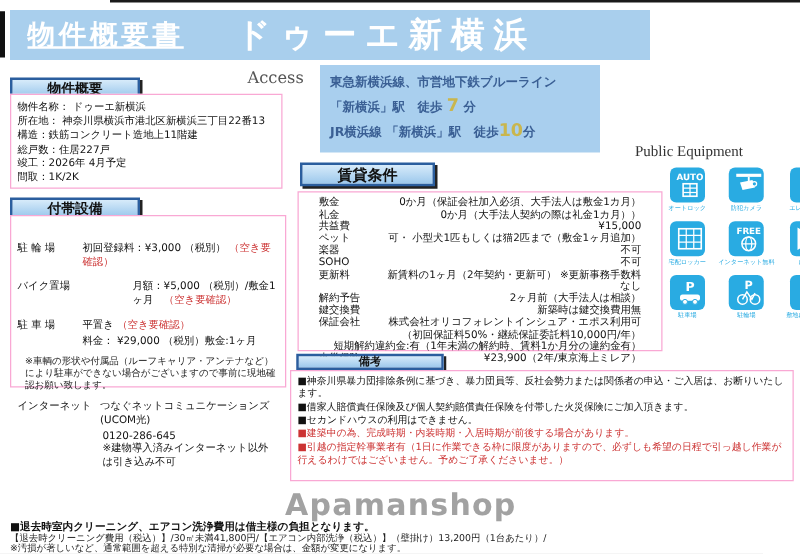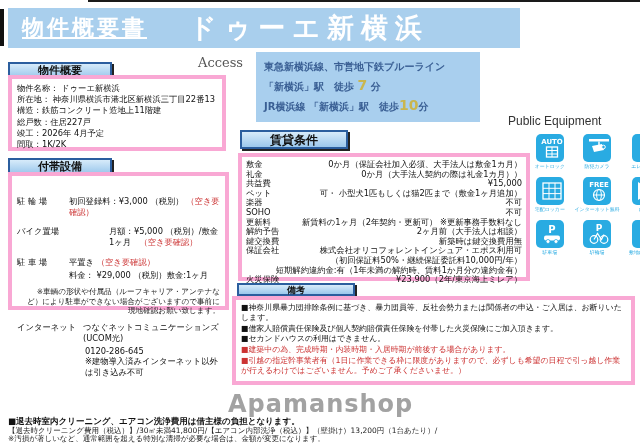--- a/index.html
+++ b/index.html
@@ -13,42 +13,42 @@
 
   .header-band { position:absolute; left:8px; top:8px; width:512px; height:40px; background:#a9cfed; display:flex; align-items:center; }
   .doc-title { color:#ffffff; font-weight:bold; font-size:22px; letter-spacing:3px; margin-left:14px; text-decoration:underline; }
   .prop-title { color:#ffffff; font-weight:bold; font-size:27px; letter-spacing:7px; margin-left:42px; }
 
   .access-label { position:absolute; left:198px; top:55px; font-family:"DejaVu Serif","Liberation Serif",serif; font-size:13px; color:#555; }
   .access-box { position:absolute; left:256px; top:52px; width:224px; height:70px; background:#a9cfee; color:#3a5f94; font-weight:bold; font-size:10px; padding:5px 8px; box-sizing:border-box; line-height:19px; }
   .access-num { color:#c9b64e; font-size:14px; }
 
   .section-tab { position:absolute; background:linear-gradient(#d7ebfa,#9cc8ec); border:2px solid #2b5e9e; box-shadow:2px 2px 0 #222; font-weight:bold; font-size:11px; color:#111; text-align:center; box-sizing:border-box; }
-  .box { position:absolute; background:#fff; border:4px solid #f9a8d4; box-sizing:border-box; }
+  .box { position:absolute; background:#fff; border:1px solid #f9a8d4; box-sizing:border-box; }
 
   .ov-box { left:8px; top:75px; width:218px; height:76px; padding:4px 5px; font-size:8.3px; line-height:11.2px; color:#111; }
 
   .fac-box { left:8px; top:172px; width:221px; height:138px; padding:20px 5px; font-size:8.3px; color:#111; }
   .fac-row { display:flex; margin-bottom:2px; }
   .fac-lab { width:52px; flex:none; }
   .red { color:#cc3333; }
   .fac-indent { margin-left:52px; margin-bottom:2px; }
-  .fac-note { font-size:7.6px; color:#222; margin:6px 0 6px 6px; line-height:9.5px;text-align:right; }
+  .fac-note { font-size:7.6px; color:#222; margin:6px 0 6px 6px; line-height:9.5px; }
   .fac-sub { margin-left:68px; line-height:10.5px; }
 
-  .rent-box { left:238px; top:153px; width:292px; height:128px; padding:3px 4px; font-size:8.3px; line-height:9.6px; color:#111; }
+  .rent-box { left:238px; top:153px; width:292px; height:128px; padding:3px 16px; font-size:8.3px; line-height:9.6px; color:#111; }
   .rent-row { display:flex; }
   .rent-lab { width:52px; flex:none; }
   .rent-val { flex:1;text-align:right; }
 
   .remarks-bar { left:237px; top:283px; width:118px; height:13px; font-size:9px; line-height:10px; }
   .rem-box { left:232px; top:296px; width:403px; height:89px; padding:3px 5px; font-size:7.9px; line-height:9.8px; color:#111; }
   .rem-item { margin-bottom:1px; }
 
-  .pe-label { position:absolute; left:508px; top:114px; font-family:Liberation Sans, sans-serif; font-size:12px; color:#333; }
+  .pe-label { position:absolute; left:508px; top:114px; font-family:Liberation Serif, serif; font-size:12px; color:#333; }
   .pe-grid { position:absolute; left:533px; top:134px; width:106px; display:grid; grid-template-columns:repeat(3,1fr); column-gap:5px; row-gap:7px; }
   .pe-item { text-align:center; }
   .tile { width:28px; height:28px; background:#29abe2; border-radius:5px; margin:0 auto; display:flex; align-items:center; justify-content:flex-end; }
   .pe-name { display:block; font-size:5.5px; color:#29abe2; margin-top:1px; white-space:nowrap; transform:scale(0.9); }
 
   .logo { position:absolute; left:228px; top:390px; font-size:24px; font-weight:600; color:#a2a2a2; letter-spacing:1px; }
   .foot-1 { position:absolute; left:8px; top:416px; font-size:8.5px; font-weight:bold; color:#111; }
   .foot-2 { position:absolute; left:8px; top:426px; font-size:7.5px; color:#222; }
   .foot-3 { position:absolute; left:8px; top:434px; font-size:7.5px; color:#222; }
 </style>

